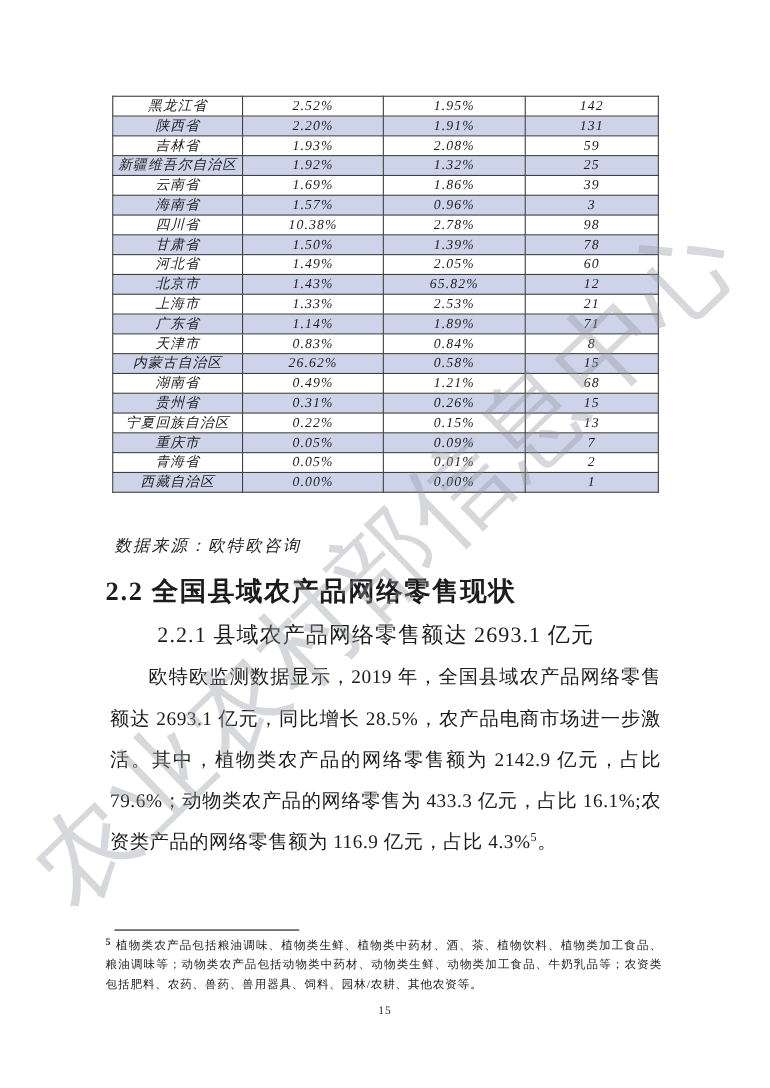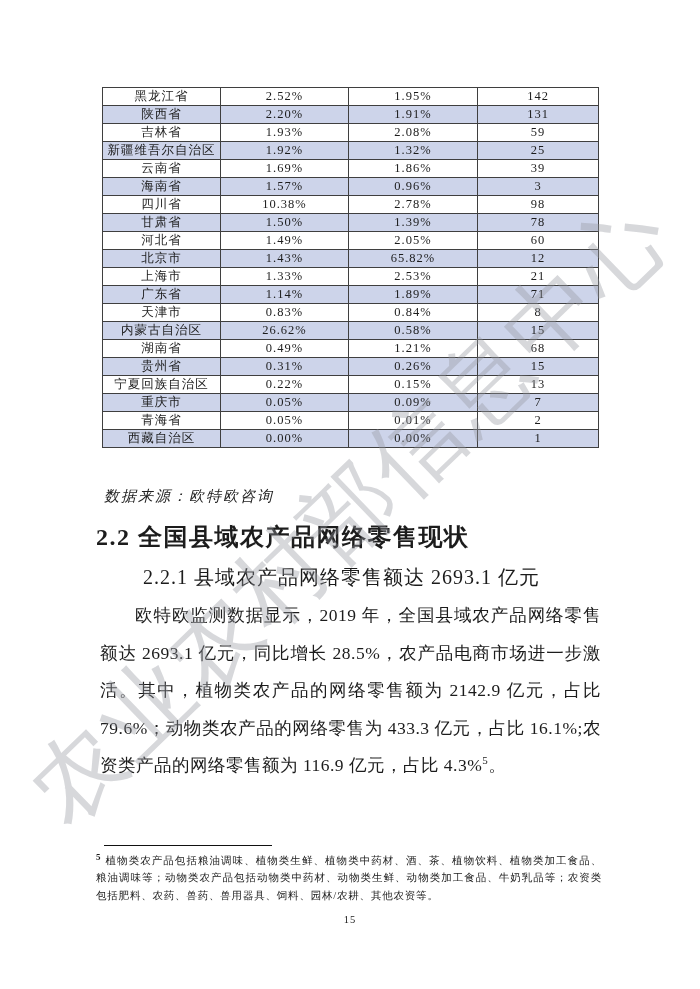--- a/index.html
+++ b/index.html
@@ -32,20 +32,21 @@
   .doc-table {
     position: absolute;
     left: 102px;
     top: 87px;
     width: 496px;
     height: 315px;
     border-collapse: collapse;
     table-layout: fixed;
     font-size: 12.5px;
     z-index: 1;
+    font-style: italic;
   }
   .doc-table td {
     border: 1px solid #3f3f3f;
     text-align: center;
     vertical-align: middle;
     padding: 0;
     letter-spacing: 1px;
     white-space: nowrap;
     overflow: hidden;
   }

